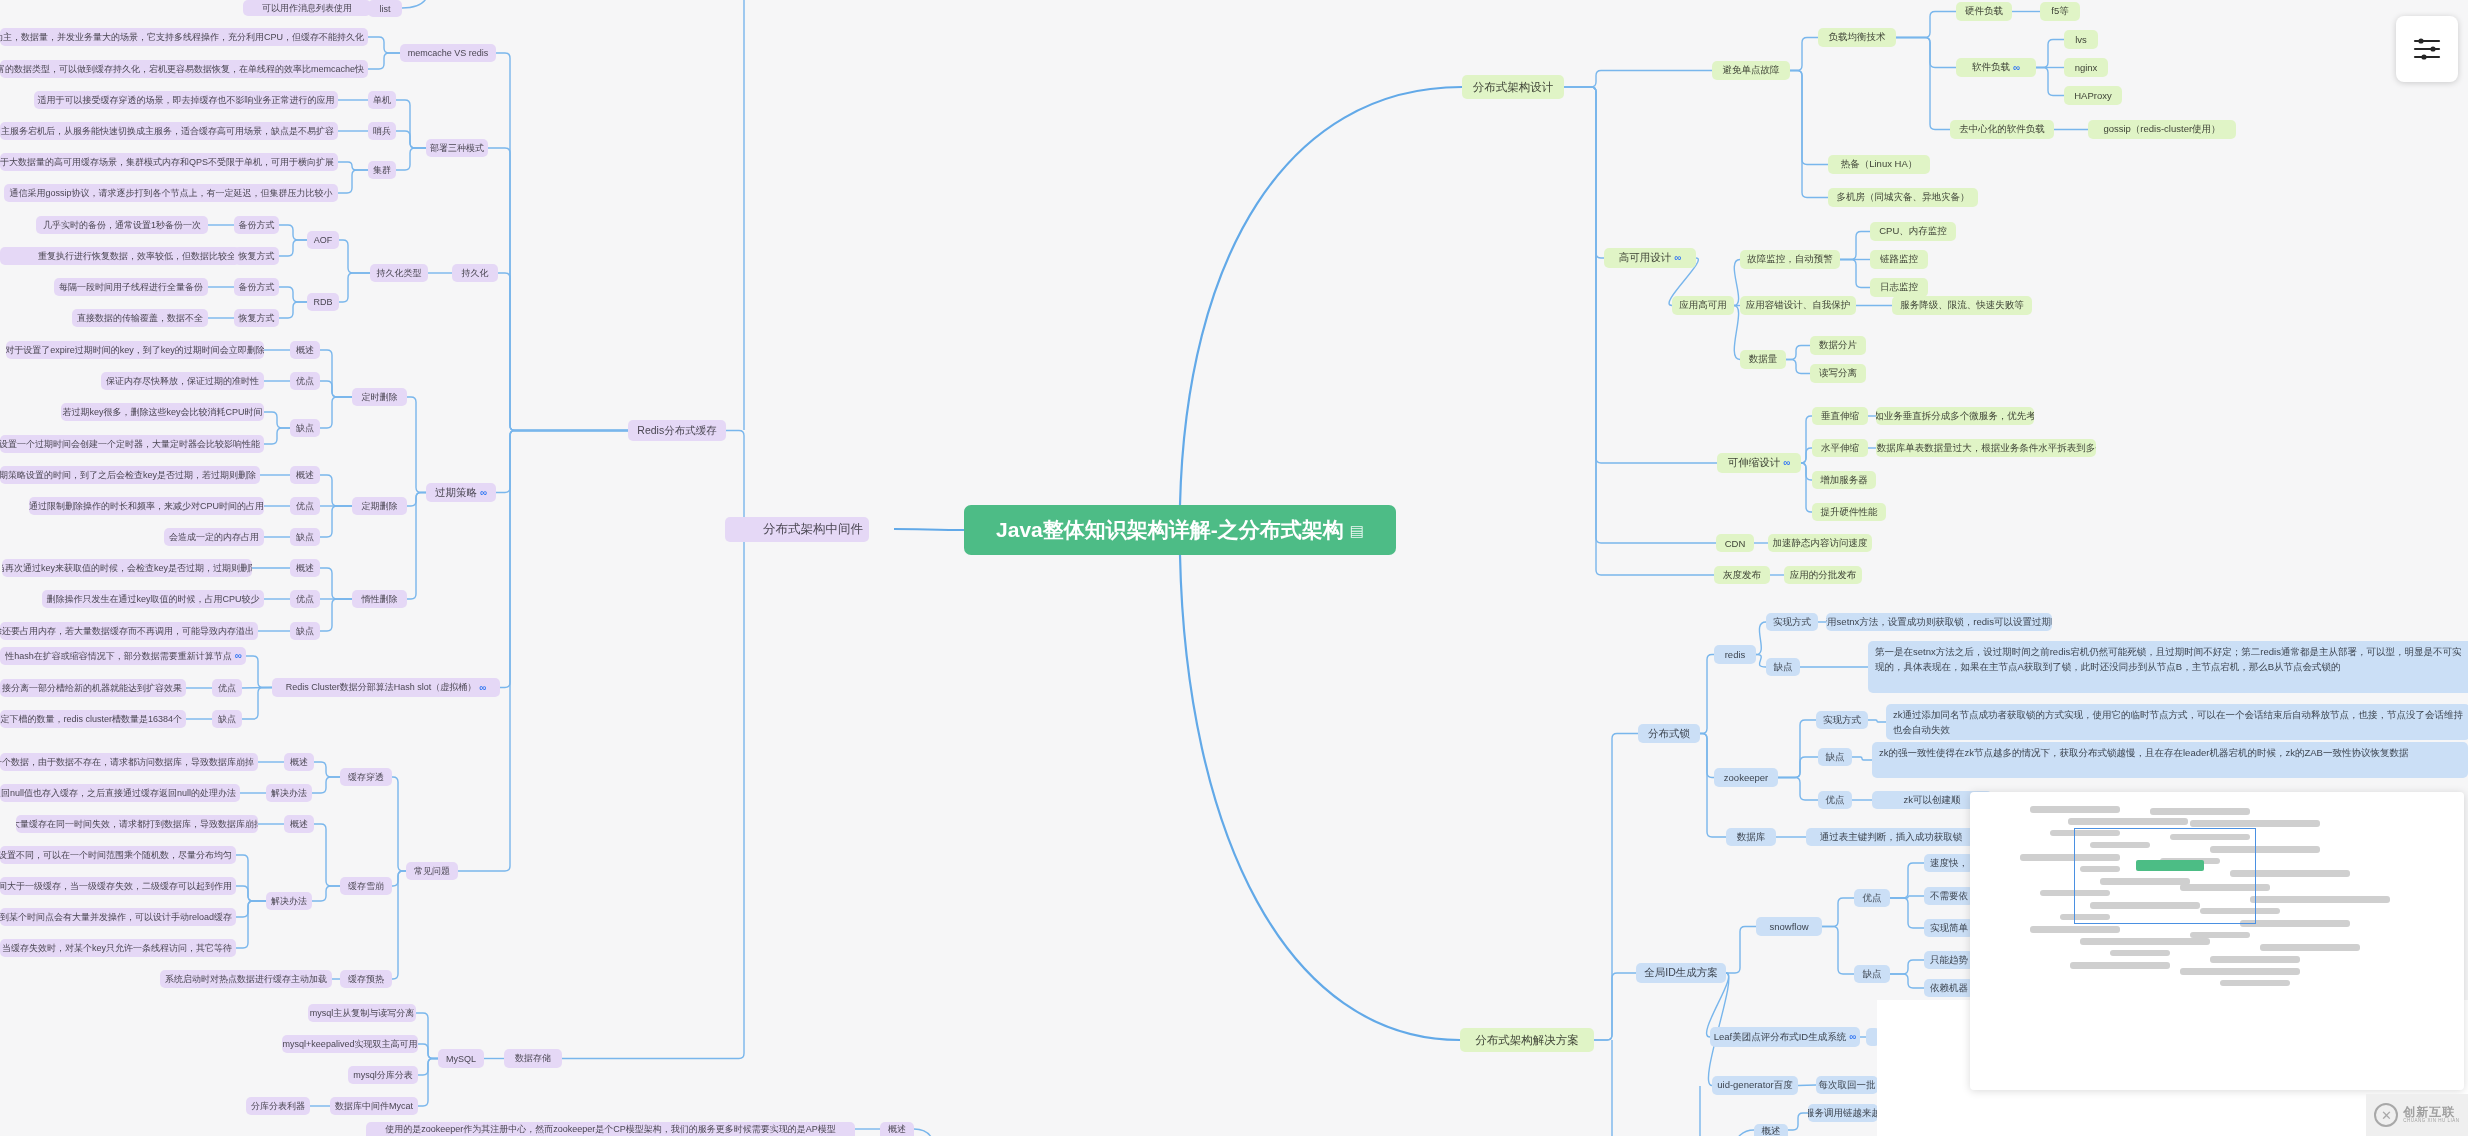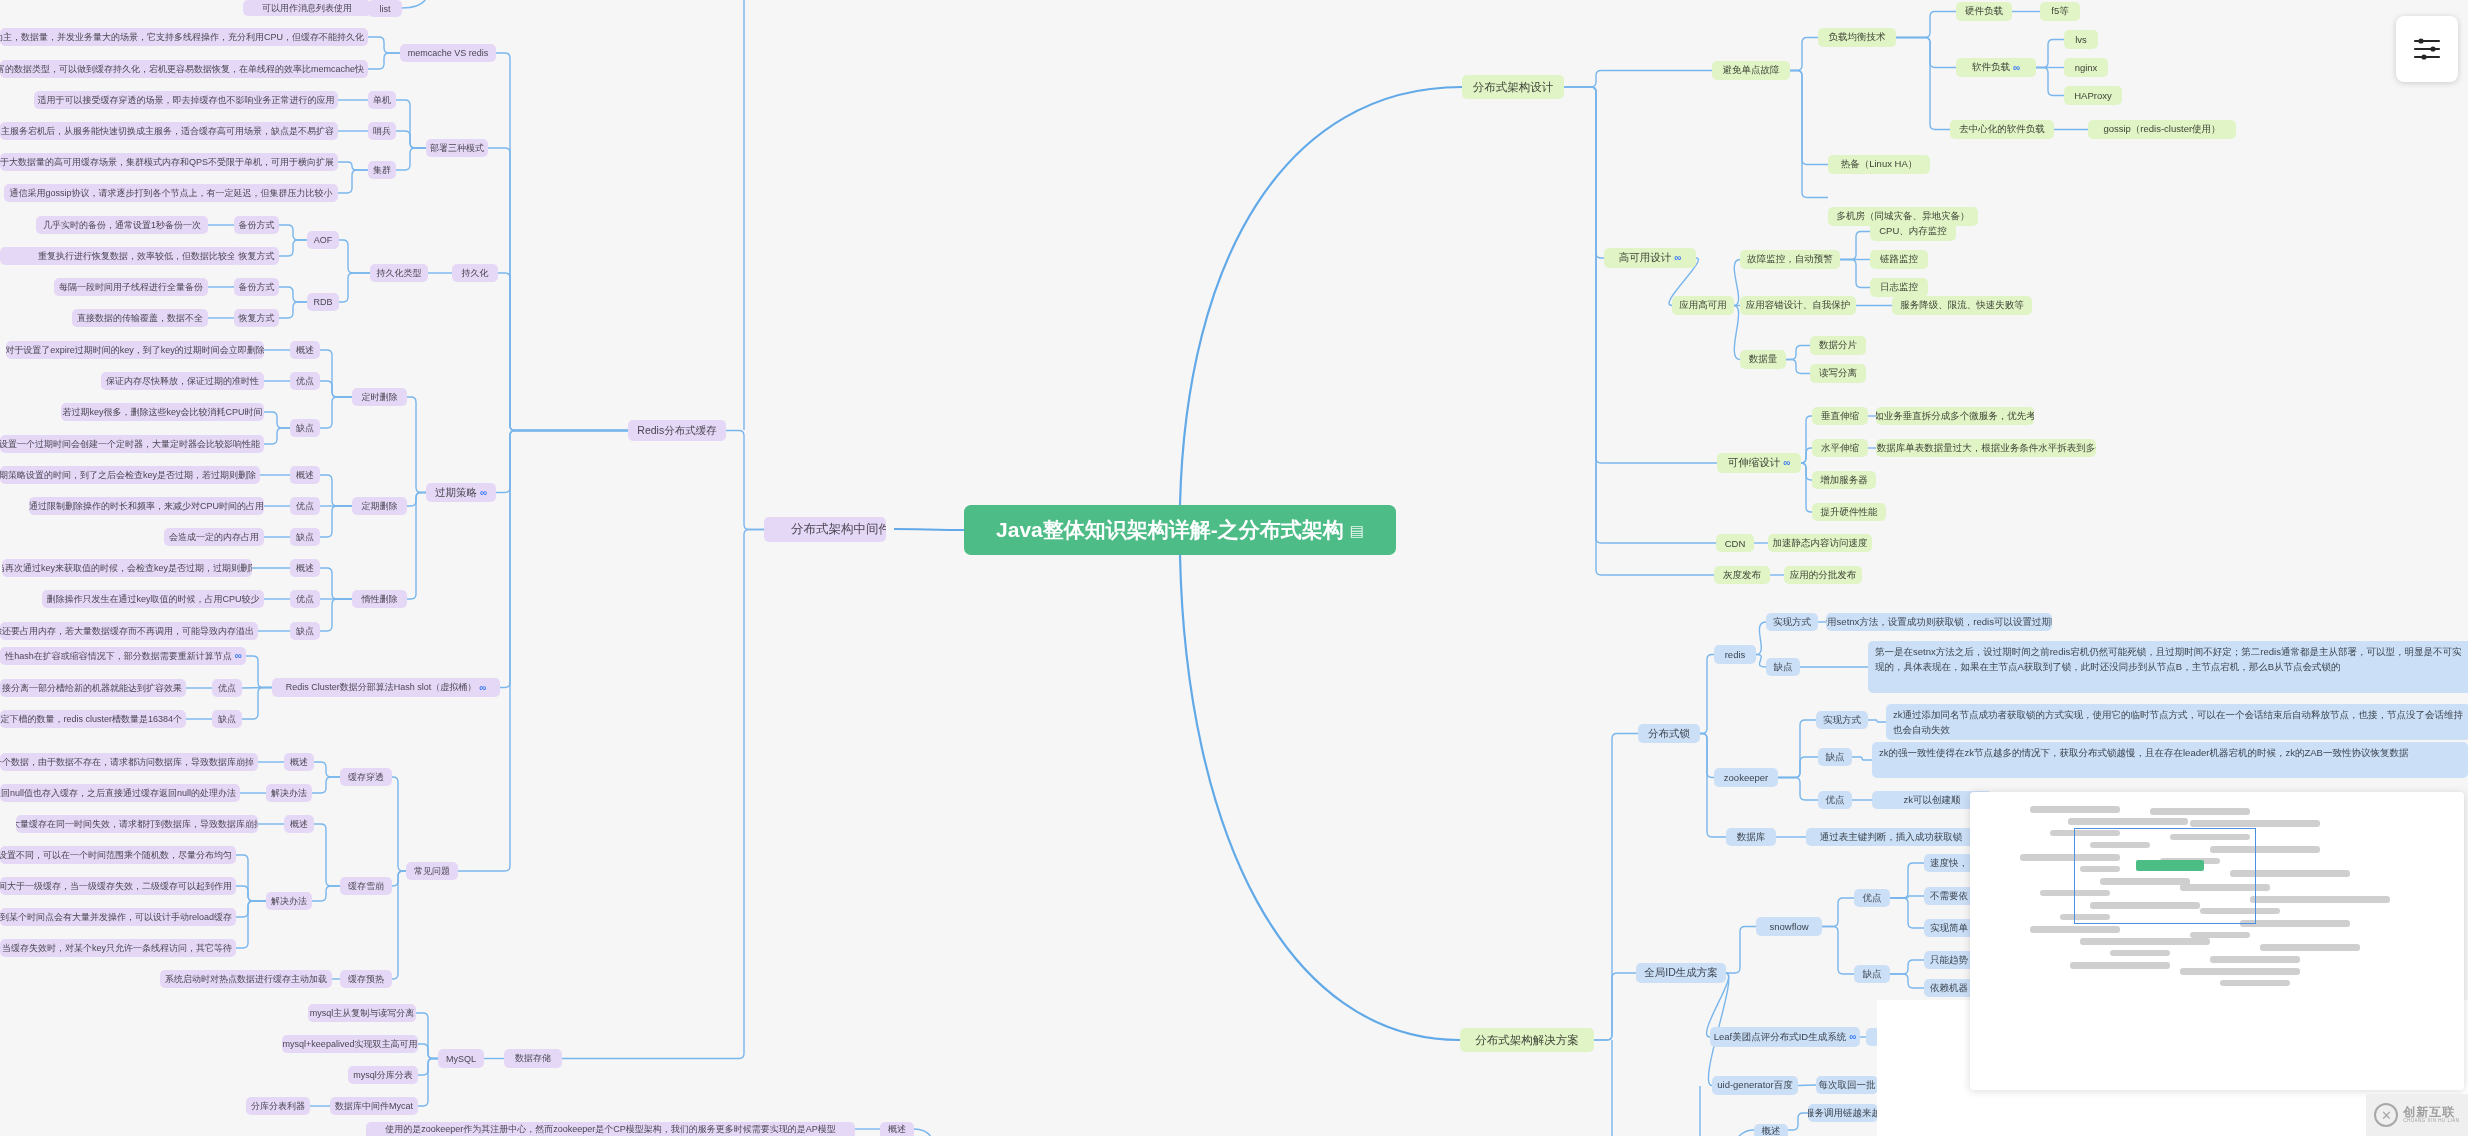--- a/index.html
+++ b/index.html
@@ -456,21 +456,21 @@
     </div>
     <div class="node p" style="left: 330px; top: 1097px; width: 88px; height: 18px;">
       <span>数据库中间件Mycat</span>
     </div>
     <div class="node p" style="left: 438px; top: 1049px; width: 46px; height: 19px;">
       <span>MySQL</span>
     </div>
     <div class="node p" style="left: 504px; top: 1049px; width: 58px; height: 19px;">
       <span>数据存储</span>
     </div>
-    <div class="node p hub" style="left: 764px; top: 517px; width: 122px; height: 25px; padding-left: 36px;">
+    <div class="node p hub" style="left: 725px; top: 517px; width: 144px; height: 25px; padding-left: 36px;">
       <span>分布式架构中间件</span>
     </div>
     <div class="node p cb" style="left: 366px; top: 1122px; width: 489px; height: 14px;">
       <span>使用的是zookeeper作为其注册中心，然而zookeeper是个CP模型架构，我们的服务更多时候需要实现的是AP模型</span>
     </div>
     <div class="node p cb" style="left: 880px; top: 1122px; width: 34px; height: 14px;">
       <span>概述</span>
     </div>
     <div class="node g big" style="left: 1462px; top: 75px; width: 102px; height: 24px;">
       <span>分布式架构设计</span>
@@ -502,21 +502,21 @@
     </div>
     <div class="node g" style="left: 1950px; top: 120px; width: 104px; height: 19px;">
       <span>去中心化的软件负载</span>
     </div>
     <div class="node g" style="left: 2088px; top: 120px; width: 148px; height: 19px;">
       <span>gossip（redis-cluster使用）</span>
     </div>
     <div class="node g" style="left: 1828px; top: 155px; width: 102px; height: 19px;">
       <span>热备（Linux HA）</span>
     </div>
-    <div class="node g" style="left: 1828px; top: 188px; width: 150px; height: 19px; margin-top: 19px;">
+    <div class="node g" style="left: 1828px; top: 188px; width: 150px; height: 19px;">
       <span>多机房（同城灾备、异地灾备）</span>
     </div>
     <div class="node g mid" style="left: 1604px; top: 248px; width: 92px; height: 20px;">
       <span>高可用设计</span>
       <span class="lk">∞</span>
     </div>
     <div class="node g" style="left: 1672px; top: 296px; width: 62px; height: 19px;">
       <span>应用高可用</span>
     </div>
     <div class="node g" style="left: 1740px; top: 250px; width: 100px; height: 19px;">

